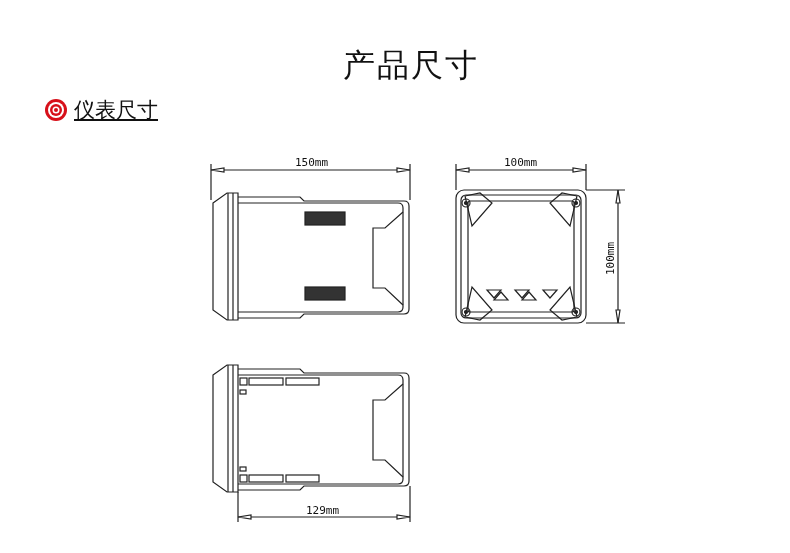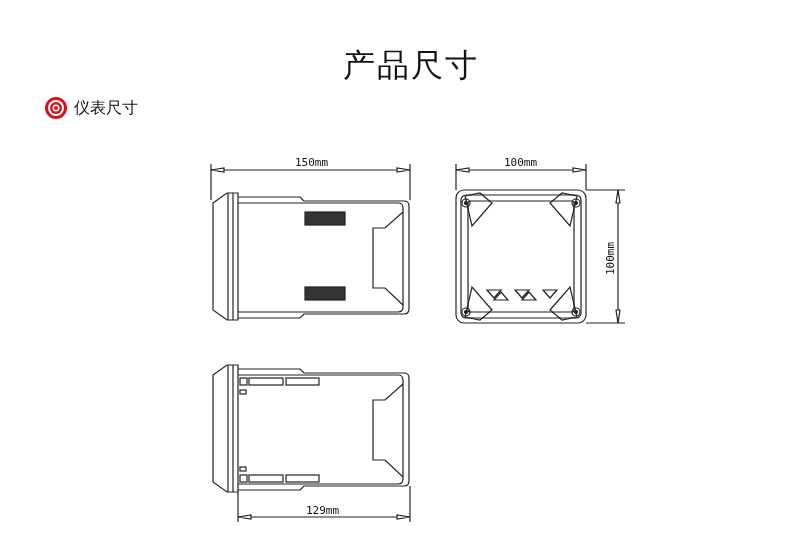--- a/index.html
+++ b/index.html
@@ -1,19 +1,19 @@
 <!DOCTYPE html>
 <html><head>
 <meta charset="utf-8">
 <style>
   html, body { margin:0; padding:0; background:#ffffff; }
   body { width:790px; height:553px; position:relative; overflow:hidden; font-family:"DejaVu Sans", sans-serif; }
   .title { position:absolute; left:16px; width:790px; top:44px; text-align:center; font-size:32px; color:#111; letter-spacing:2px; }
   .subhead { position:absolute; left:44px; top:96px; display:flex; align-items:center; gap:6px; }
-  .subhead-text { font-size:16px; color:#111; }
+  .subhead-text { font-size:21px; color:#111;text-decoration:underline; }
   svg.drw { position:absolute; left:0; top:0; }
   .lbl { font-family:"DejaVu Sans Mono", monospace; font-size:11px; fill:#111; }
 </style>
 </head>
 <body>
 
 <div class="title">产品尺寸</div>
 
 <div class="subhead">
   <svg width="24" height="24" viewBox="0 0 24 24">

